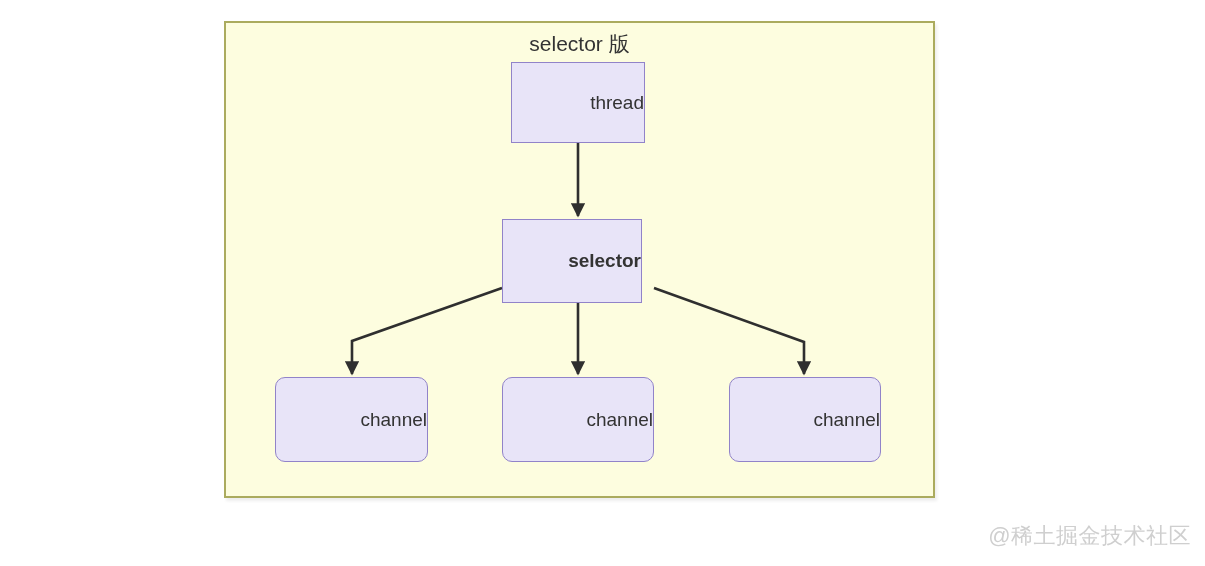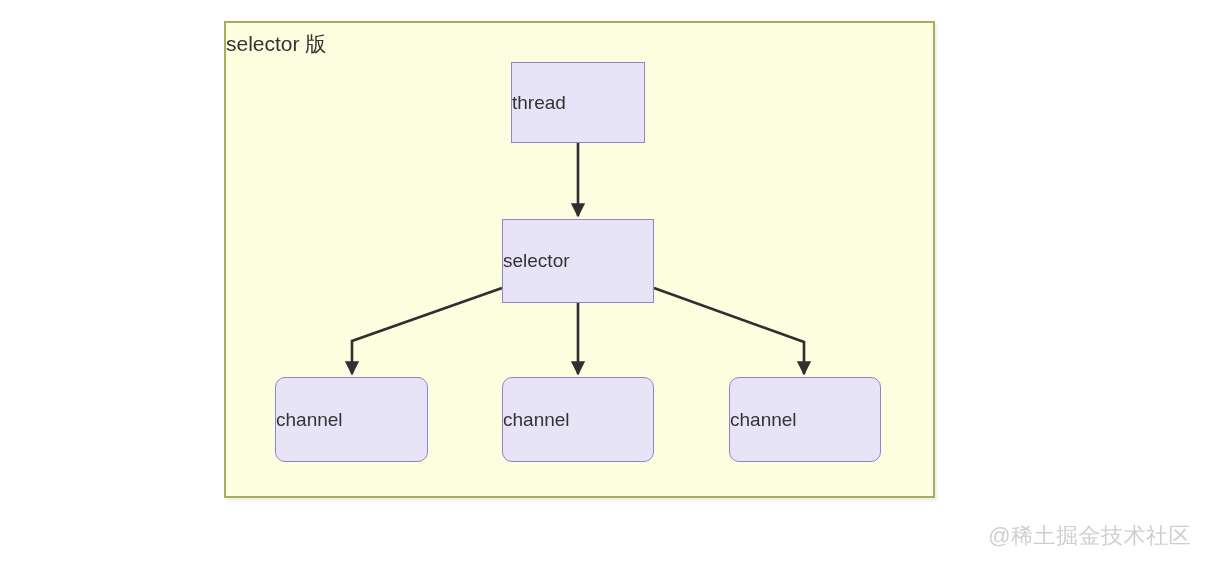--- a/index.html
+++ b/index.html
@@ -23,20 +23,21 @@
     box-sizing: border-box;
     background: var(--canvas-bg, #fdfddf);
     border: 2px solid var(--canvas-border, #abab5e);
     box-shadow: 2px 3px 3px rgba(0,0,0,0.07);
   }
   .diagram-title {
     position: absolute;
     left: 0;
     right: 0;
     top: 7px;
+    text-align: center;
     font-size: 21px;
     color: var(--text-color, #333333);
   }
   .edges {
     position: absolute;
     left: 0;
     top: 0;
     pointer-events: none;
   }
   .edges line,
@@ -48,21 +49,21 @@
   #arrowhead path {
     fill: var(--edge-color, #2f2f2f);
   }
   .node {
     position: absolute;
     box-sizing: border-box;
     background: var(--node-bg, #e8e4f8);
     border: 1.5px solid var(--node-border, #9183c9);
     display: flex;
     align-items: center;
-    justify-content: flex-start;
+    justify-content: flex-end;
   }
   .node.rounded {
     border-radius: 10px;
   }
   .node-label {
     font-size: 19px;
     color: var(--text-color, #333333);
   }
   .watermark {
     position: absolute;
@@ -89,21 +90,21 @@
     <line x1="352" y1="120" x2="352" y2="193" marker-end="url(#arrowhead)"></line>
     <polyline points="276,265 126,318 126,351" marker-end="url(#arrowhead)"></polyline>
     <line x1="352" y1="280" x2="352" y2="351" marker-end="url(#arrowhead)"></line>
     <polyline points="428,265 578,319 578,351" marker-end="url(#arrowhead)"></polyline>
   </svg>
 
   <div class="node rect" style="left:285px; top:39px; width:134px; height:81px;">
     <span class="node-label">thread</span>
   </div>
 
-  <div class="node rect" style="left:276px; top:196px; width:152px; height:84px;">
+  <div class="node rect" style="left:276px; top:196px; width:140px; height:84px;font-weight:bold;">
     <span class="node-label">selector</span>
   </div>
 
   <div class="node rounded" style="left:49px; top:354px; width:153px; height:85px;">
     <span class="node-label">channel</span>
   </div>
 
   <div class="node rounded" style="left:276px; top:354px; width:152px; height:85px;">
     <span class="node-label">channel</span>
   </div>

